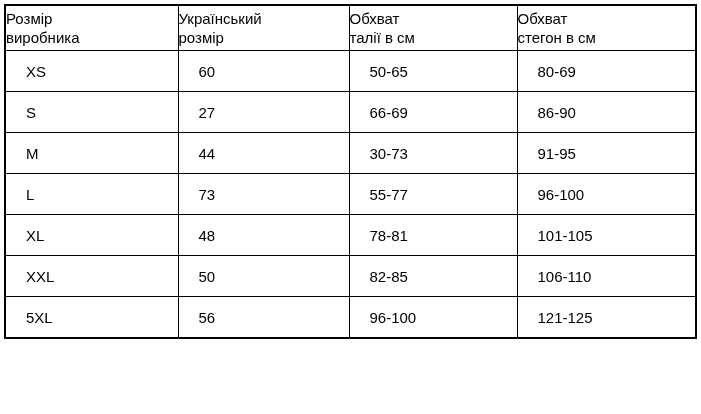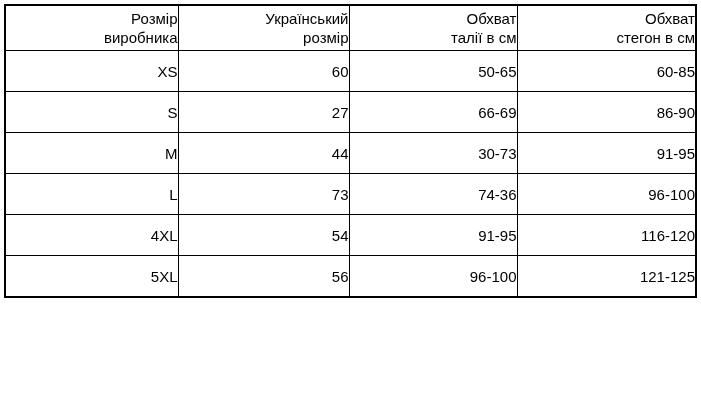--- a/index.html
+++ b/index.html
@@ -17,37 +17,38 @@
     border-collapse: collapse;
     table-layout: fixed;
     width: 691px;
     font-family: "Liberation Sans", sans-serif;
     color: #000000;
     background: #ffffff;
   }
   table.size-chart th,
   table.size-chart td {
     border: 1.5px solid #000000;
-    text-align: right;
+    text-align: left;
     vertical-align: middle;
     font-size: 15px;
     font-weight: 400;
     padding: 0;
     overflow: hidden;
     white-space: nowrap;
   }
   table.size-chart {
     border: 2px solid #000000;
   }
   table.size-chart th {
     height: 44px;
     line-height: 19px;
   }
   table.size-chart td {
     height: 40px;
+    padding-left: 20px;
   }
   .hline {
     display: block;
   }
 </style>
 </head>
 <body>
 
 <div class="table-wrap">
   <table class="size-chart">
@@ -75,45 +76,51 @@
           <span class="hline">Обхват</span>
           <span class="hline">стегон в см</span>
         </th>
       </tr>
     </thead>
     <tbody>
       <tr>
         <td>XS</td>
         <td>60</td>
         <td>50-65</td>
-        <td>60-85</td>
+        <td>80-69</td>
       </tr>
       <tr>
         <td>S</td>
         <td>27</td>
         <td>66-69</td>
         <td>86-90</td>
       </tr>
       <tr>
         <td>M</td>
         <td>44</td>
         <td>30-73</td>
         <td>91-95</td>
       </tr>
       <tr>
         <td>L</td>
         <td>73</td>
-        <td>74-36</td>
+        <td>55-77</td>
         <td>96-100</td>
       </tr>
       <tr>
-        <td>4XL</td>
-        <td>54</td>
-        <td>91-95</td>
-        <td>116-120</td>
+        <td>XL</td>
+        <td>48</td>
+        <td>78-81</td>
+        <td>101-105</td>
+      </tr>
+      <tr>
+        <td>XXL</td>
+        <td>50</td>
+        <td>82-85</td>
+        <td>106-110</td>
       </tr>
       <tr>
         <td>5XL</td>
         <td>56</td>
         <td>96-100</td>
         <td>121-125</td>
       </tr>
     </tbody>
   </table>
 </div>

